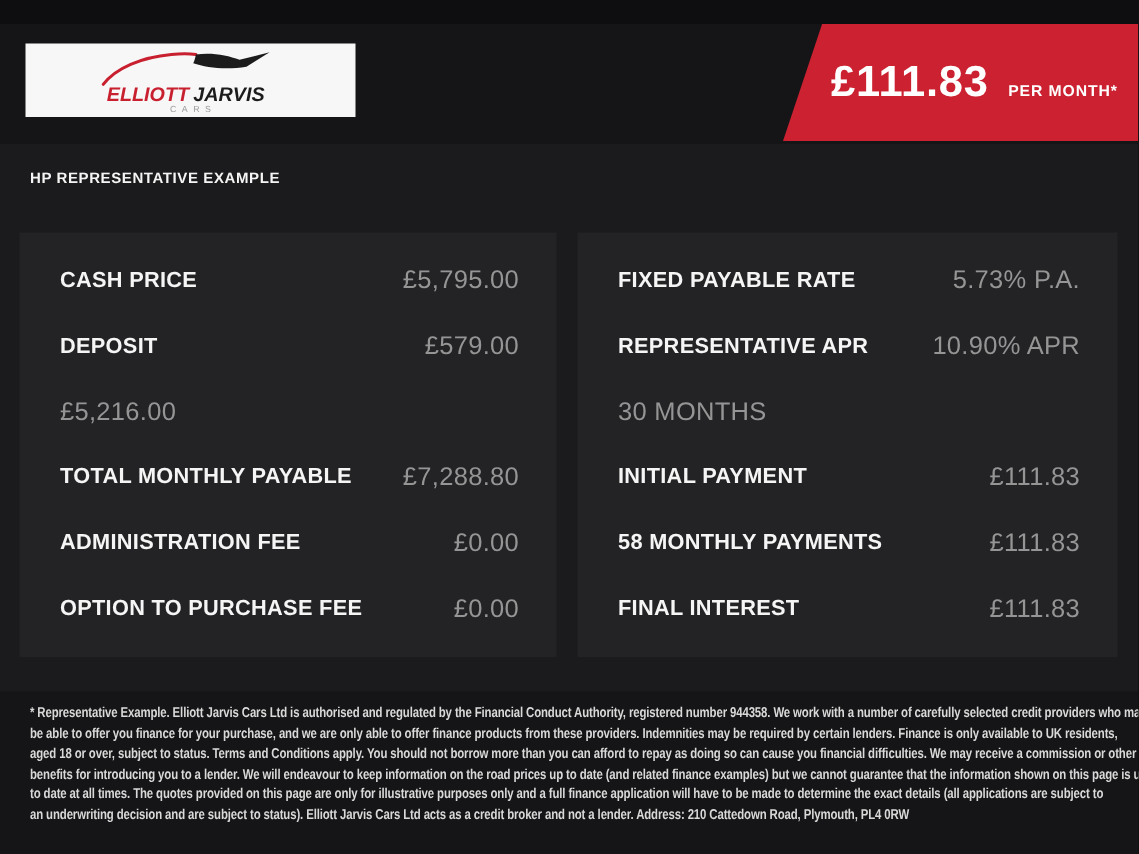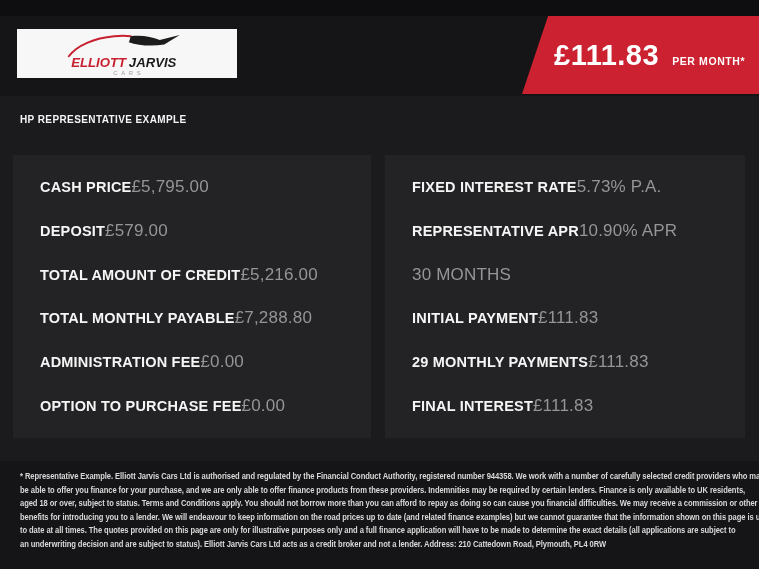--- a/index.html
+++ b/index.html
@@ -78,20 +78,21 @@
     display: flex;
     flex-direction: column;
     justify-content: space-around;
     padding: 10px 25px 10px 27px;
   }
   .panel.left  { left: 13px;  width: 358px; }
   .panel.right { left: 385px; width: 360px; }
 
   .finance-row {
     display: flex;
+    justify-content: space-between;
     align-items: center;
   }
   .finance-label {
     color: #f5f5f5;
     font-size: 14.5px;
     font-weight: bold;
     letter-spacing: 0.2px;
     white-space: nowrap;
   }
   .finance-value {
@@ -153,55 +154,54 @@
   <div class="panel left">
     <div class="finance-row">
       <span class="finance-label">CASH PRICE</span>
       <span class="finance-value">£5,795.00</span>
     </div>
     <div class="finance-row">
       <span class="finance-label">DEPOSIT</span>
       <span class="finance-value">£579.00</span>
     </div>
     <div class="finance-row">
-      <span class="finance-label">TOTAL AMOUNT OF CREDIT</span>
       <span class="finance-value">£5,216.00</span>
     </div>
     <div class="finance-row">
       <span class="finance-label">TOTAL MONTHLY PAYABLE</span>
       <span class="finance-value">£7,288.80</span>
     </div>
     <div class="finance-row">
       <span class="finance-label">ADMINISTRATION FEE</span>
       <span class="finance-value">£0.00</span>
     </div>
     <div class="finance-row">
       <span class="finance-label">OPTION TO PURCHASE FEE</span>
       <span class="finance-value">£0.00</span>
     </div>
   </div>
 
   <div class="panel right">
     <div class="finance-row">
-      <span class="finance-label">FIXED INTEREST RATE</span>
+      <span class="finance-label">FIXED PAYABLE RATE</span>
       <span class="finance-value">5.73% P.A.</span>
     </div>
     <div class="finance-row">
       <span class="finance-label">REPRESENTATIVE APR</span>
       <span class="finance-value">10.90% APR</span>
     </div>
     <div class="finance-row">
       <span class="finance-value">30 MONTHS</span>
     </div>
     <div class="finance-row">
       <span class="finance-label">INITIAL PAYMENT</span>
       <span class="finance-value">£111.83</span>
     </div>
     <div class="finance-row">
-      <span class="finance-label">29 MONTHLY PAYMENTS</span>
+      <span class="finance-label">58 MONTHLY PAYMENTS</span>
       <span class="finance-value">£111.83</span>
     </div>
     <div class="finance-row">
       <span class="finance-label">FINAL INTEREST</span>
       <span class="finance-value">£111.83</span>
     </div>
   </div>
 
   <div class="footer">
     <div class="disclaimer">

